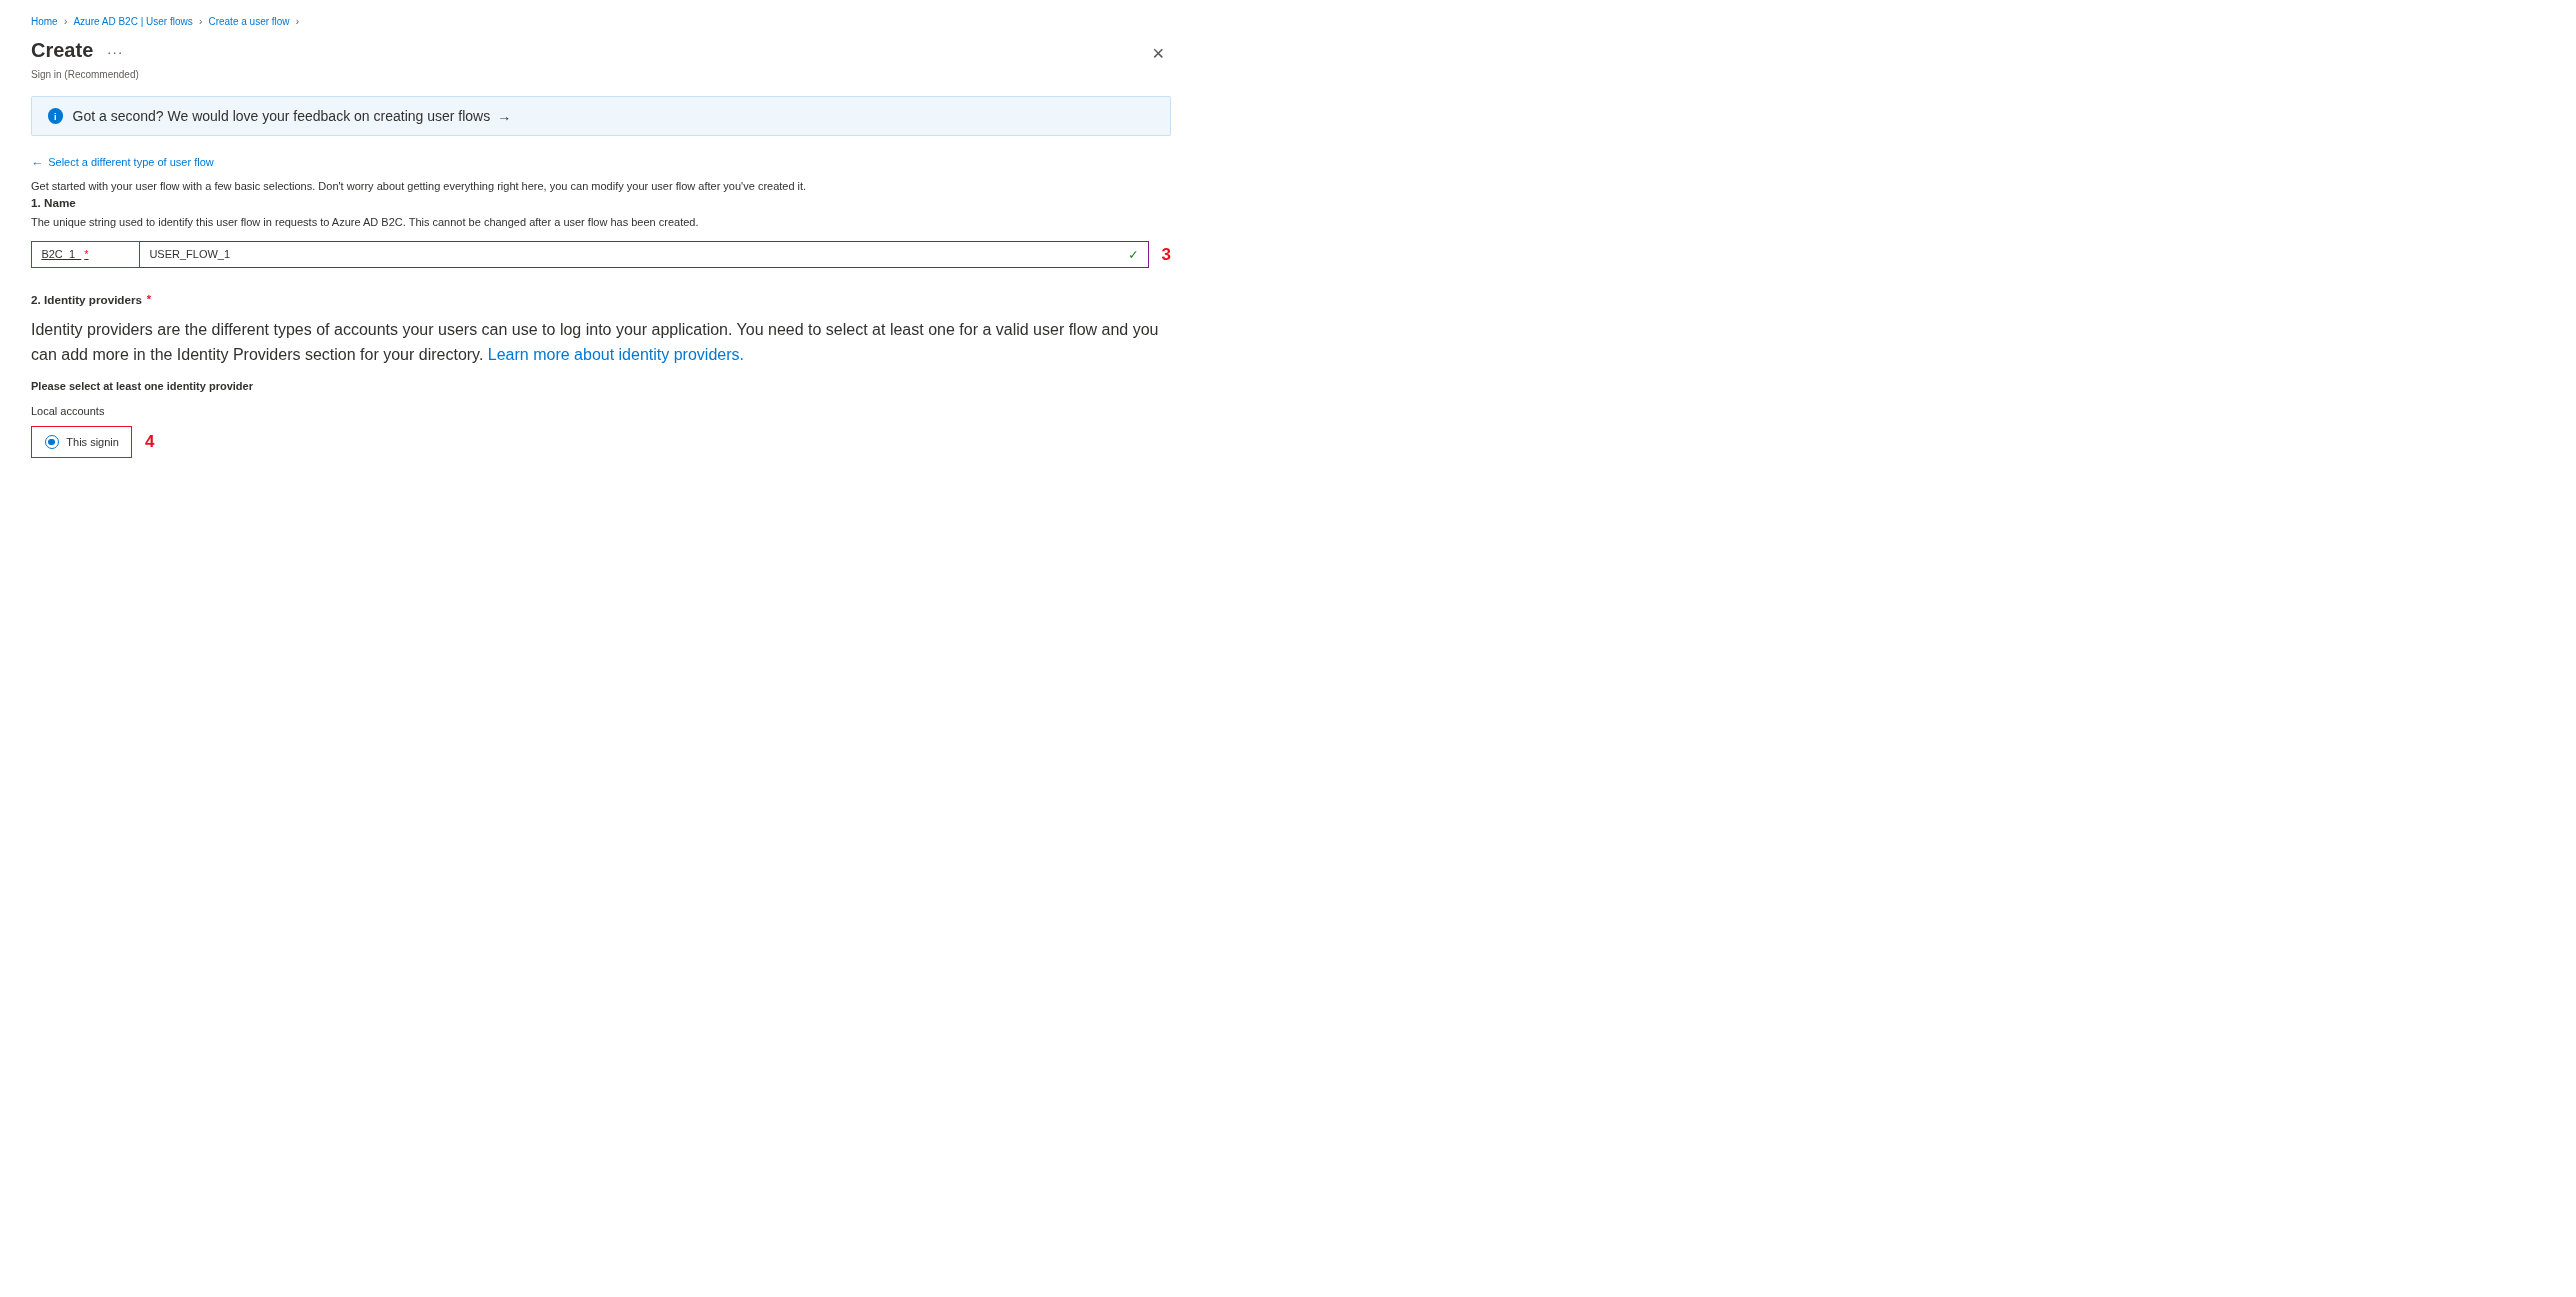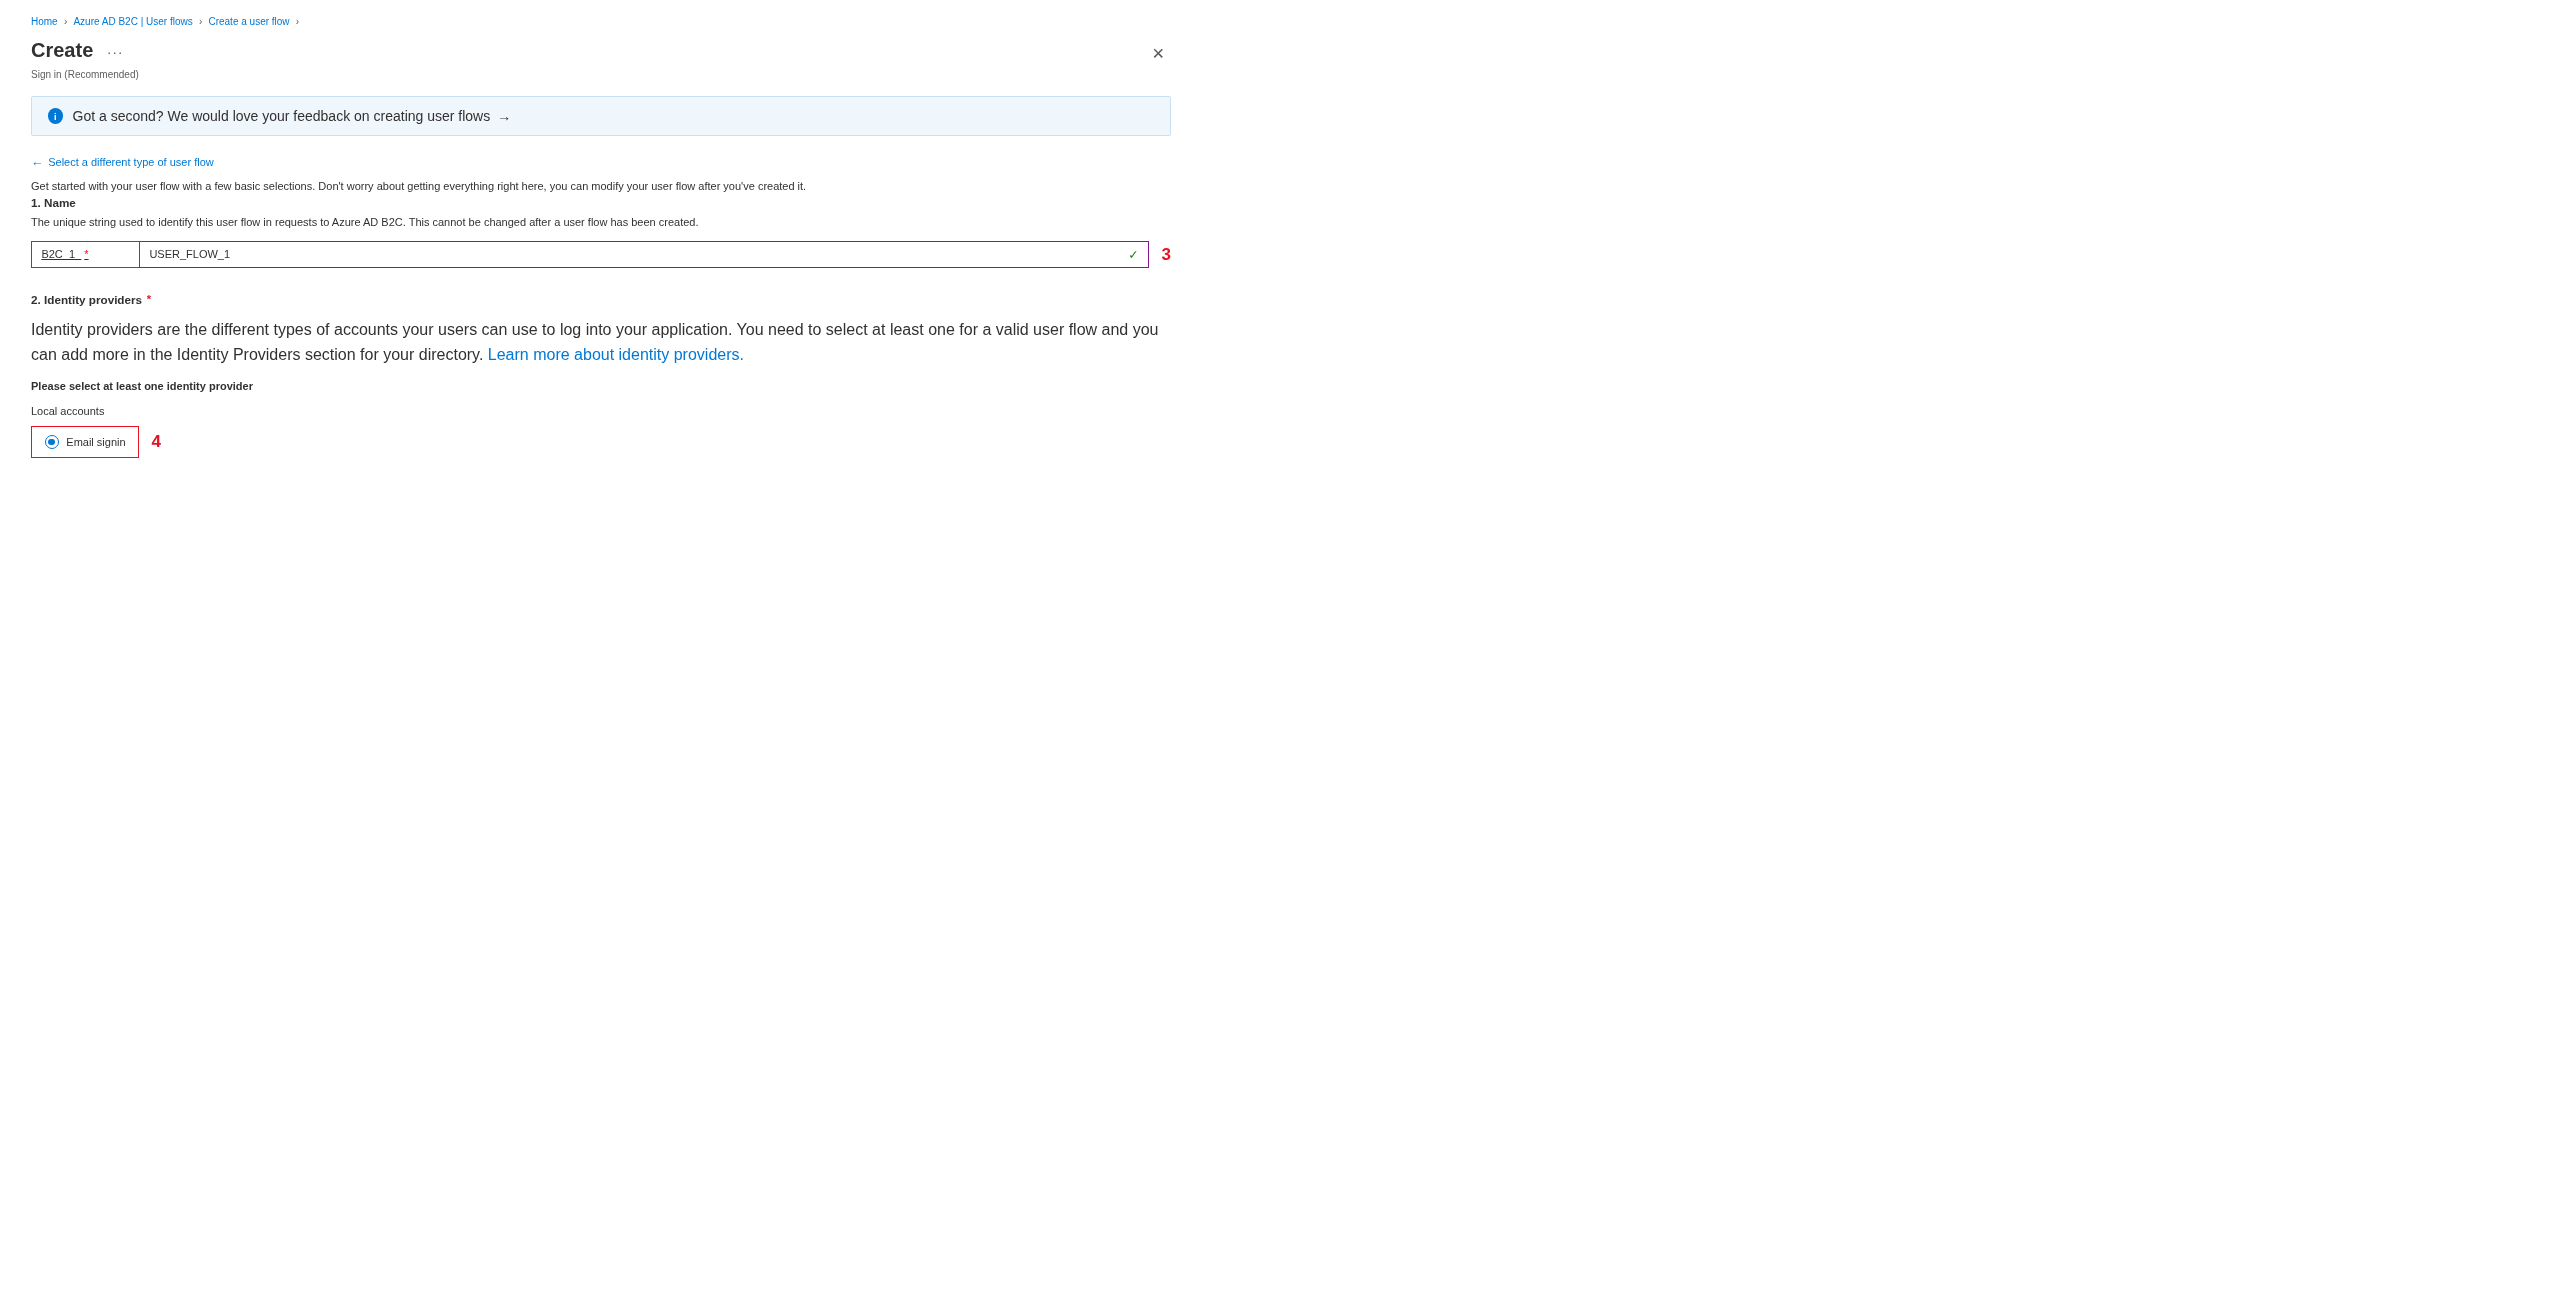--- a/index.html
+++ b/index.html
@@ -315,19 +315,19 @@
 
   <p class="please-select">Please select at least one identity provider</p>
 
   <p class="local-accounts-label">Local accounts</p>
 
   <div style="display: flex; align-items: center;">
     <div class="radio-option">
       <div class="radio-circle">
         <div class="radio-inner"></div>
       </div>
-      <span class="radio-label">Email signin</span>
+      <span class="radio-label">This signin</span>
     </div>
     <span class="annotation-4">4</span>
   </div>
 
 </div>
 
 
 </body></html>

